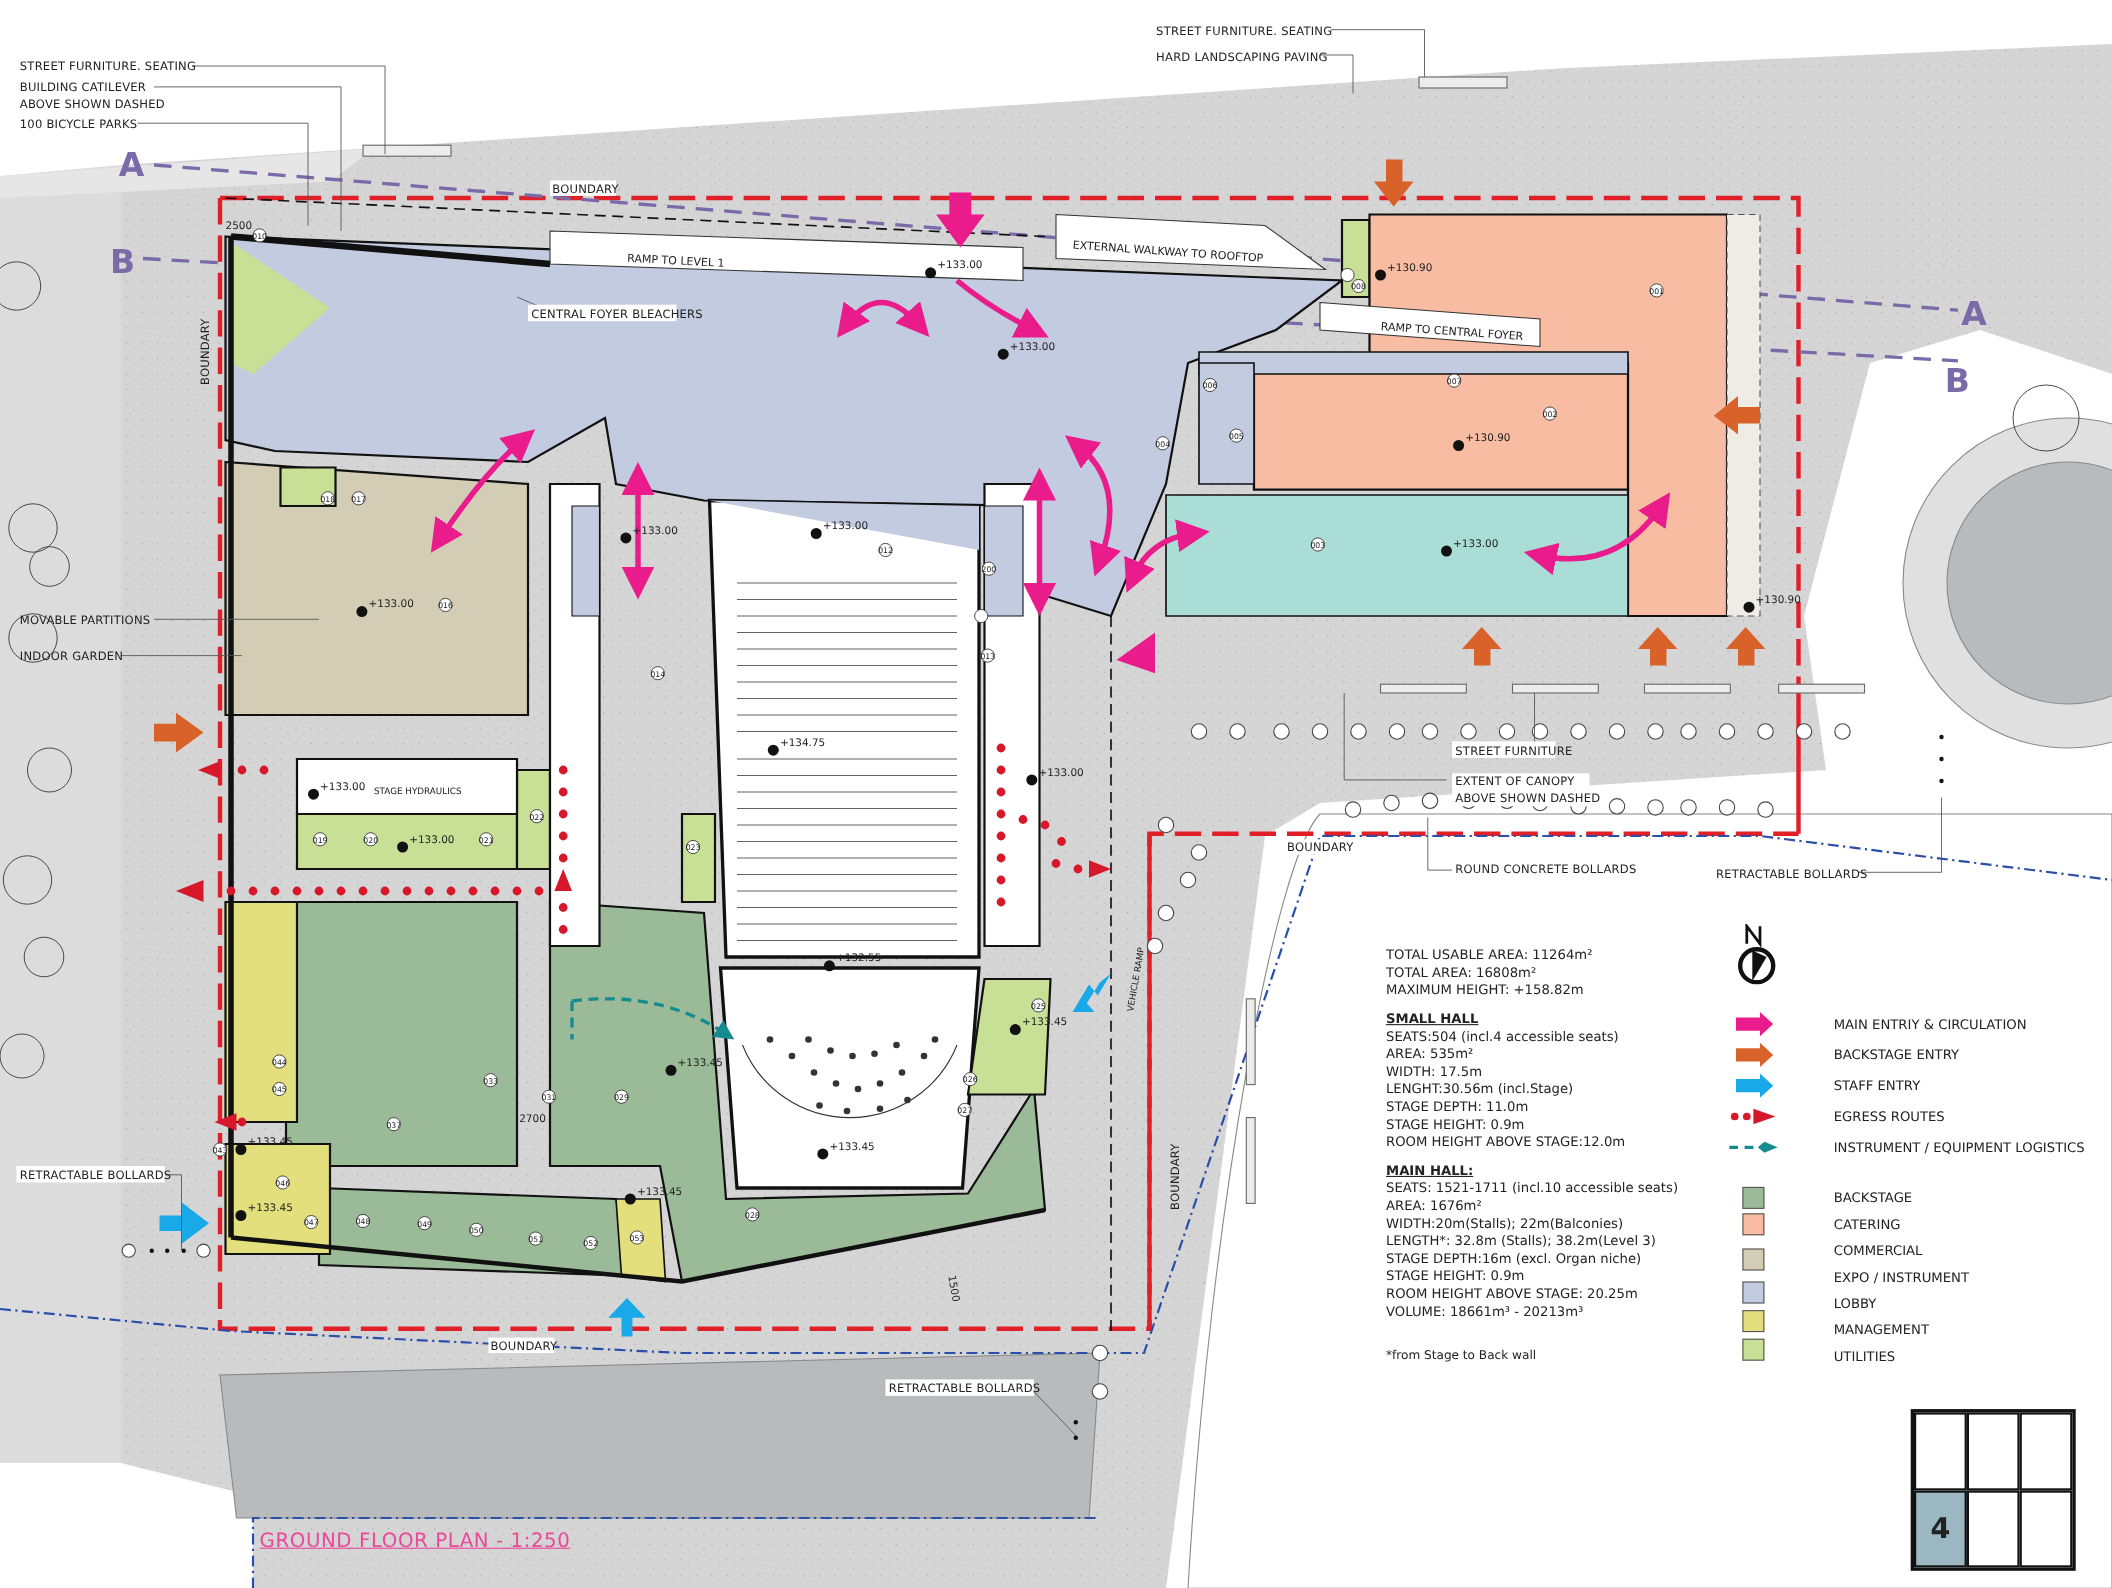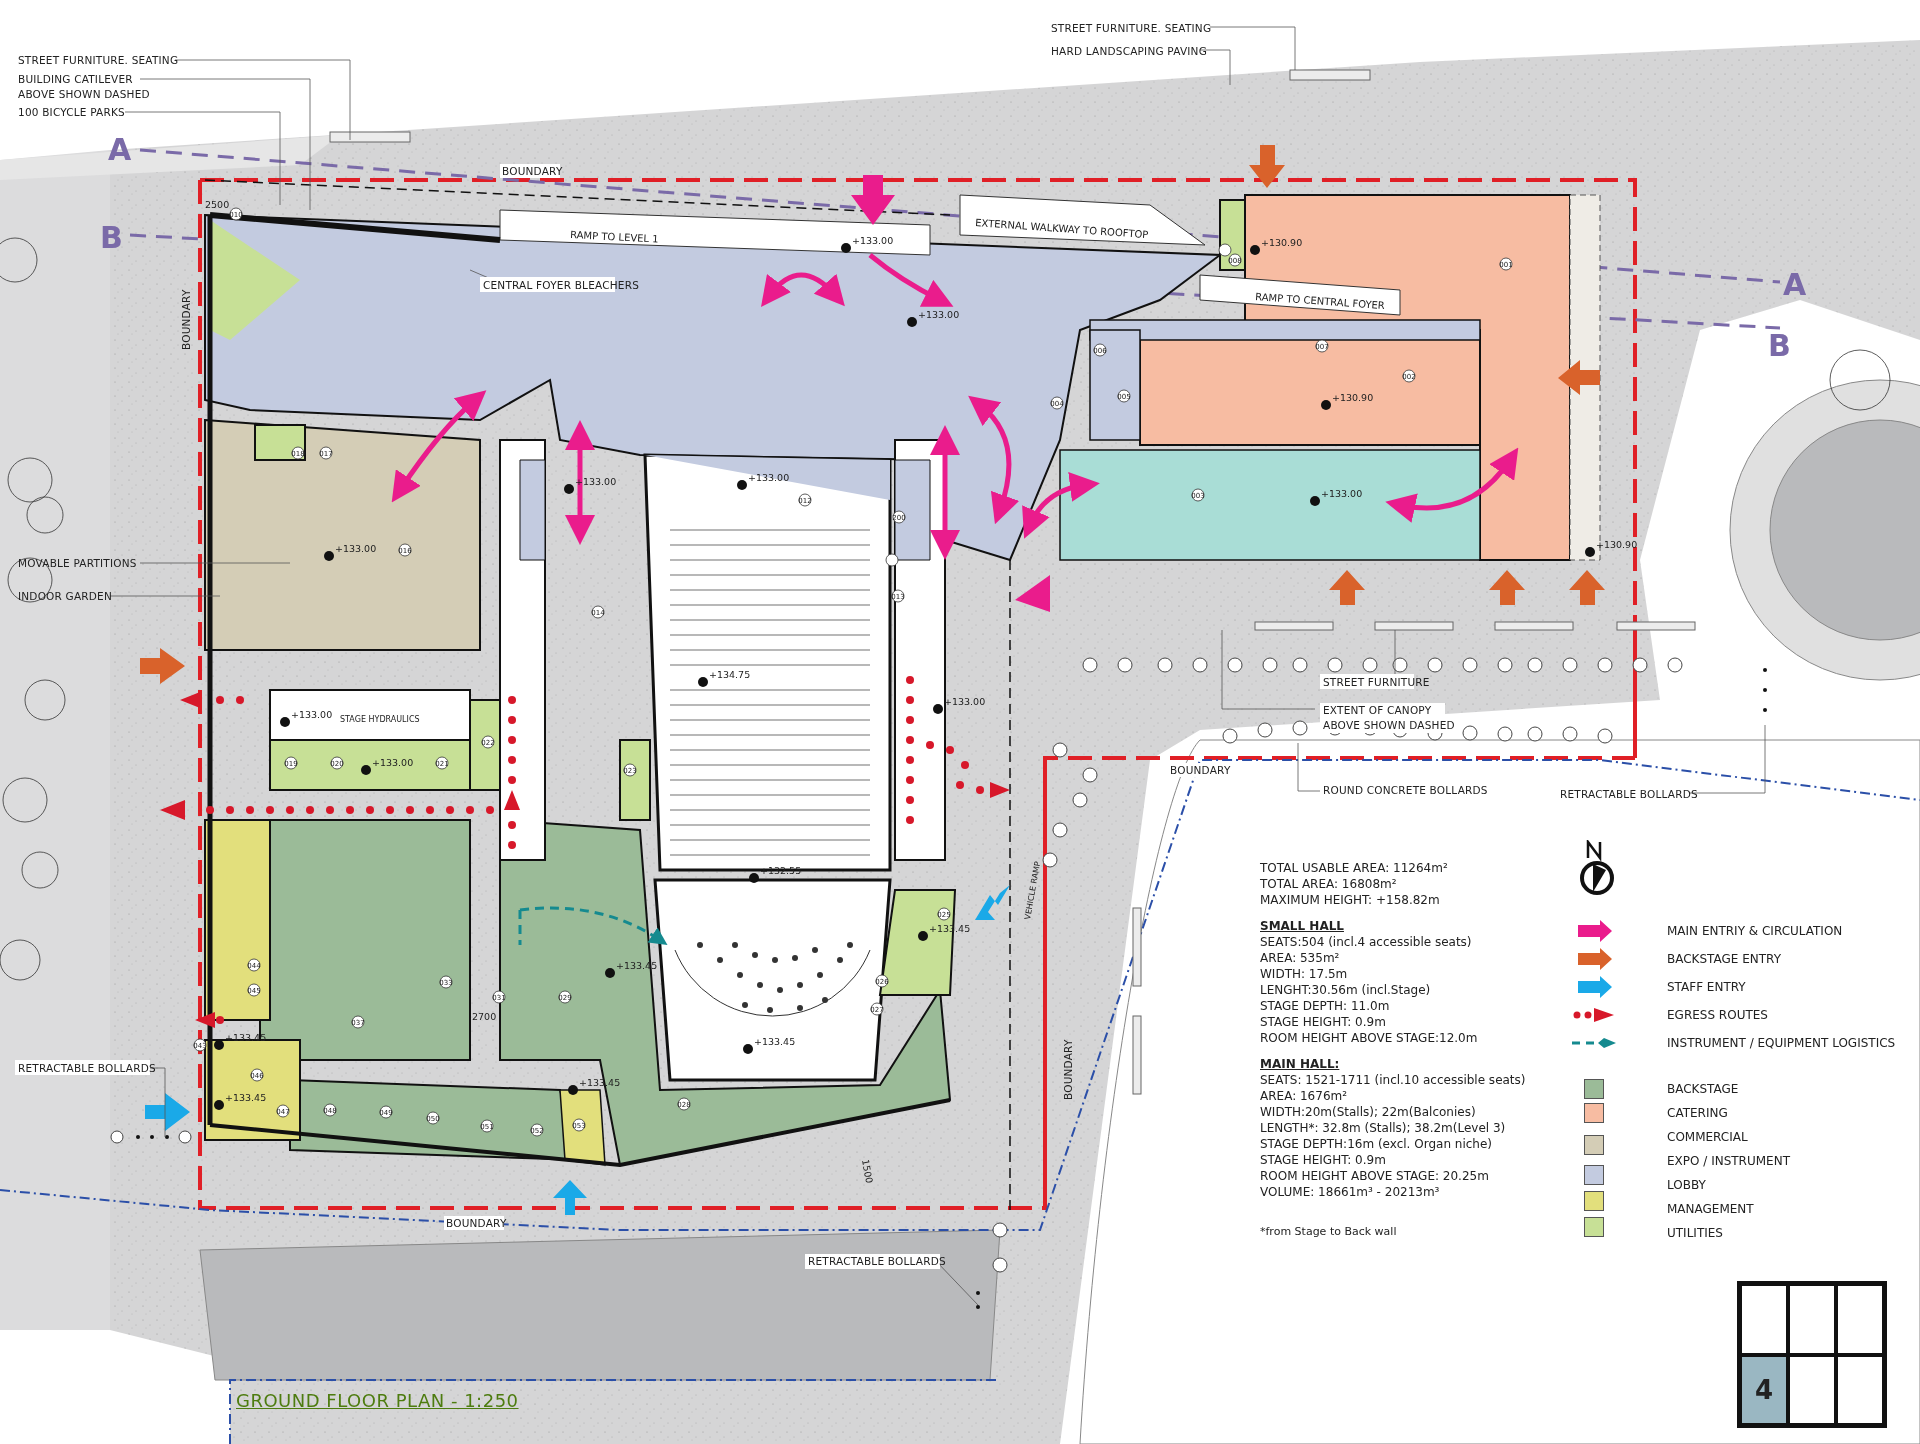--- a/index.html
+++ b/index.html
@@ -12,21 +12,21 @@
   .ramp{font-family:"DejaVu Sans",sans-serif;font-size:10px;fill:#222;}
   .sec{font-family:"DejaVu Sans",sans-serif;font-size:30px;fill:#7a6aa8;font-weight:bold;}
   .info{position:absolute;left:1260px;top:860px;width:330px;color:#222;font-family:"DejaVu Sans",sans-serif;font-size:12px;line-height:16px;}
   .info .title{font-weight:bold;font-size:14px;line-height:19px;letter-spacing:0.2px;margin-bottom:10px;}
   .info .sub{text-decoration:underline;font-weight:bold;margin-top:10px;}
   .info .ln{white-space:nowrap;}
   .legend{position:absolute;left:1570px;top:840px;width:340px;font-family:"DejaVu Sans",sans-serif;font-size:12px;color:#222;}
   .legend .row{position:absolute;left:0;height:22px;display:flex;align-items:center;}
   .legend .row .txt{position:absolute;left:60px;white-space:nowrap;margin-left:37px;}
   .swatch{position:absolute;left:14px;width:20px;height:20px;border:1px solid #555;box-sizing:border-box;}
-  .caption{position:absolute;left:236px;top:1390px;font-family:"DejaVu Sans",sans-serif;font-size:18px;color:#4d7c0f;text-decoration:underline;letter-spacing:0.5px;}
+  .caption{position:absolute;left:236px;top:1390px;font-family:"DejaVu Sans",sans-serif;font-size:18px;color:#ec4899;text-decoration:underline;letter-spacing:0.5px;}
   .key{position:absolute;left:1737px;top:1281px;width:150px;height:147px;display:grid;grid-template-columns:repeat(3,1fr);grid-template-rows:repeat(2,1fr);border:3px solid #111;box-sizing:border-box;background:#fff;}
   .key div{border:2px solid #111;display:flex;align-items:center;justify-content:center;font-family:"DejaVu Sans",sans-serif;font-size:26px;font-weight:bold;color:#222;}
   .key div.on{background:#9ab7c2;}
 </style>
 </head>
 <body>
 
 <svg id="plan" viewBox="0 0 1920 1444" xmlns="http://www.w3.org/2000/svg">
   <defs>
     <pattern id="paving" width="14" height="14" patternUnits="userSpaceOnUse">

